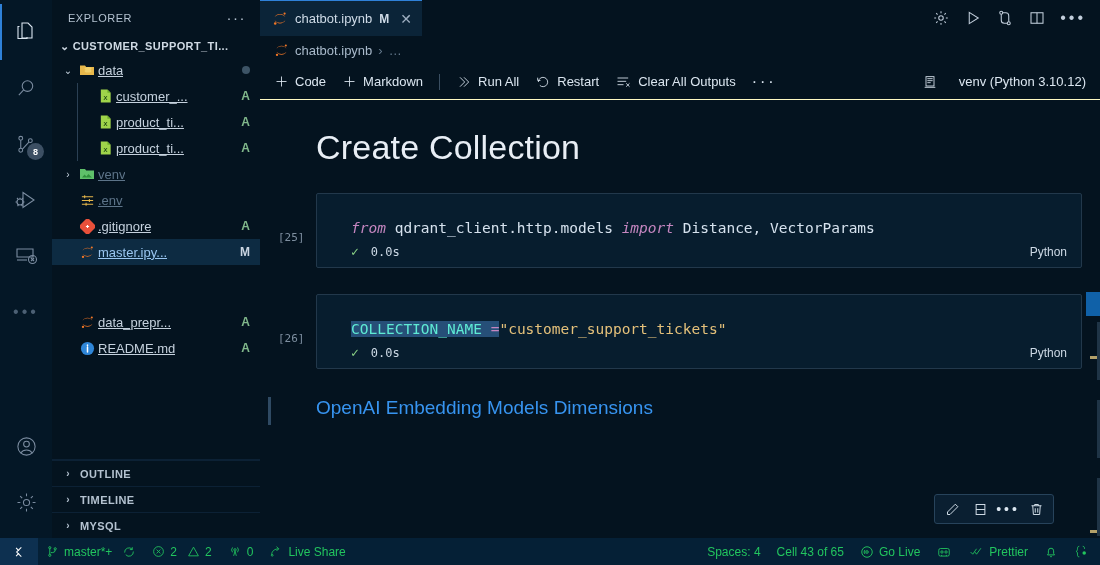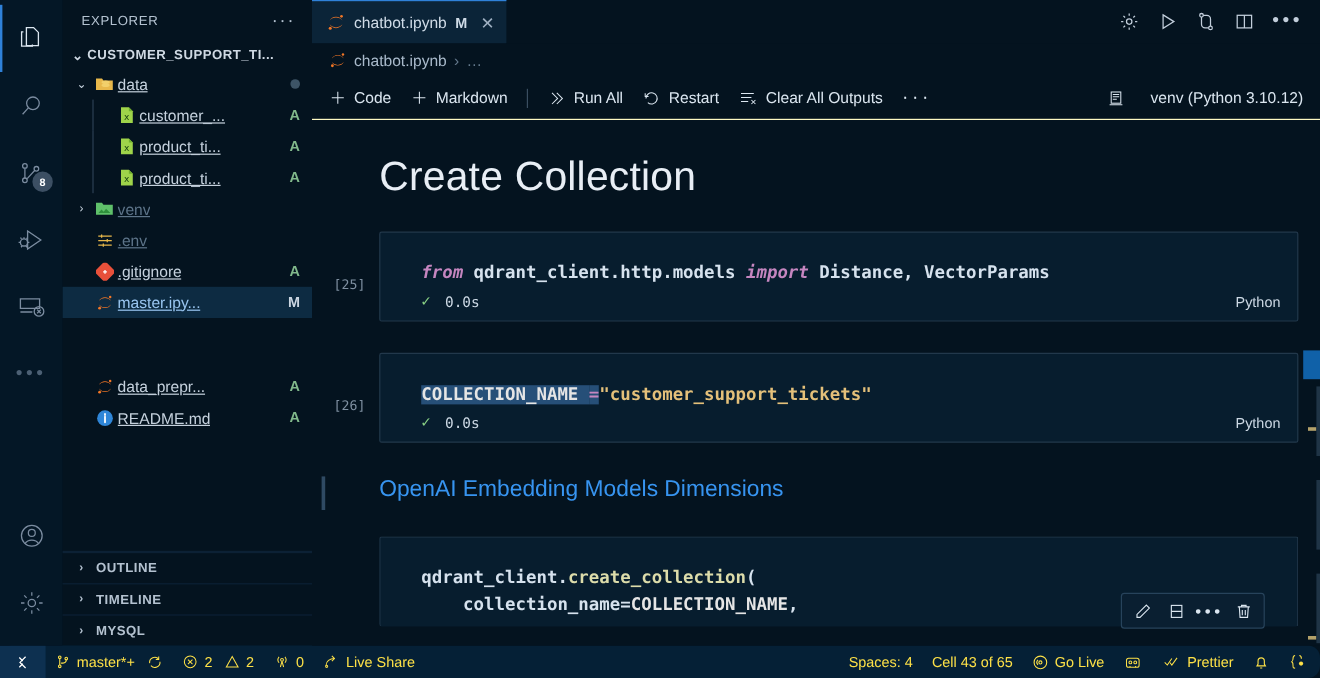--- a/index.html
+++ b/index.html
@@ -113,33 +113,33 @@
   }
 
   .cell { position: relative; margin-top: 26px; padding-left: 56px; padding-right: 18px; }
   .cell-exec {
     position: absolute; left: 18px; top: 38px;
     color: #7e8fa0; font-size: 11px; font-family: "DejaVu Sans Mono", monospace;
   }
   .cell-box { border: 1px solid #22384b; background: #071d2e; border-radius: 2px; }
   .code-line {
     font-family: "DejaVu Sans Mono", monospace; font-size: 14.5px;
-    padding: 24px 0 0 34px; color: #d6e2ee; white-space: pre; line-height: 20px; font-weight: bold;
+    padding: 24px 0 0 34px; color: #d6e2ee; white-space: pre; line-height: 20px;
   }
   .cell-status {
     display: flex; align-items: center; padding: 6px 14px 8px 34px; font-size: 12px;
     font-family: "DejaVu Sans Mono", monospace; color: #cdd9e5;
   }
   .check { color: #89d185; margin-right: 12px; font-size: 13px; }
   .lang { margin-left: auto; color: #cdd9e5; font-size: 12px; font-family: "Liberation Sans", sans-serif; }
 
   
   .kw { color: #c586c0; font-style: italic; }
   .op { color: #c586c0; }
-  .var { color: #e5e5e5; margin-top: 32px; }
+  .var { color: #5eead4; margin-top: 32px; }
   .str { color: #e4c07a; }
   .fn  { color: #dcdcaa; }
   .plain { color: #d6e2ee; }
   .sel-hl { background: #264f78; }
 
   .md-cell { position: relative; margin-top: 28px; padding-left: 56px; }
   .md-accent { position: absolute; left: 8px; top: 0; bottom: -6px; width: 3px; background: #2f4a63; }
   .md-link-heading { color: #3794f0; font-size: 19px; }
 
   .cell-toolbar {
@@ -149,21 +149,21 @@
   }
   .ct-btn { width: 26px; height: 22px; display: flex; align-items: center; justify-content: center; color: #dbe6f0; }
 
   .minimap-hl { position: absolute; right: 0; top: 192px; width: 14px; height: 24px; background: #1061a8; }
   .minimap-mark { position: absolute; right: 3px; width: 7px; height: 3px; background: #b3a16a; }
   .scroll-thumb { position: absolute; right: 0; width: 3px; background: #1f3446; }
 
   
   .statusbar {
     height: 27px; flex: 0 0 27px; background: #052036; display: flex; align-items: center;
-    color: #fde047; font-size: 12px; border-radius: 10px;
+    color: #22c55e; font-size: 12px;
   }
   .sb-remote {
     width: 38px; height: 27px; background: #0d3050; color: #ffffff;
     display: flex; align-items: center; justify-content: center;
   }
   .st-item { display: flex; align-items: center; gap: 5px; padding: 0 8px; height: 27px; white-space: nowrap; }
   .st-right { margin-left: auto; display: flex; align-items: center; }
   svg { display: block; }
 </style>
 </head>
@@ -553,26 +553,20 @@
               <span class="lang">Python</span>
             </div>
           </div>
         </div>
 
         <div class="md-cell">
           <div class="md-accent"></div>
           <div class="md-link-heading">OpenAI Embedding Models Dimensions</div>
         </div>
 
-        <div class="cell" style="margin-top:28px;">
-          <div class="cell-box" style="border-bottom:none;">
-            <div class="code-line" id="code-2"><span class="plain">qdrant_client</span><span class="plain">.</span><span class="fn">create_collection</span><span class="plain">(</span></div>
-            <div class="code-line" id="code-3" style="padding-top:2px;padding-bottom:8px;"><span class="plain">    collection_name=</span><span class="var">COLLECTION_NAME</span><span class="plain">,</span></div>
-          </div>
-        </div>
 
         <div class="cell-toolbar">
           <div class="ct-btn">
             <span>
               <svg width="15" height="15" viewBox="0 0 24 24" fill="none" stroke="currentColor" stroke-width="1.5">
                 <path d="M16.5 3.5l4 4L8 20H4v-4z"></path>
               </svg>
             </span>
           </div>
           <div class="ct-btn">

